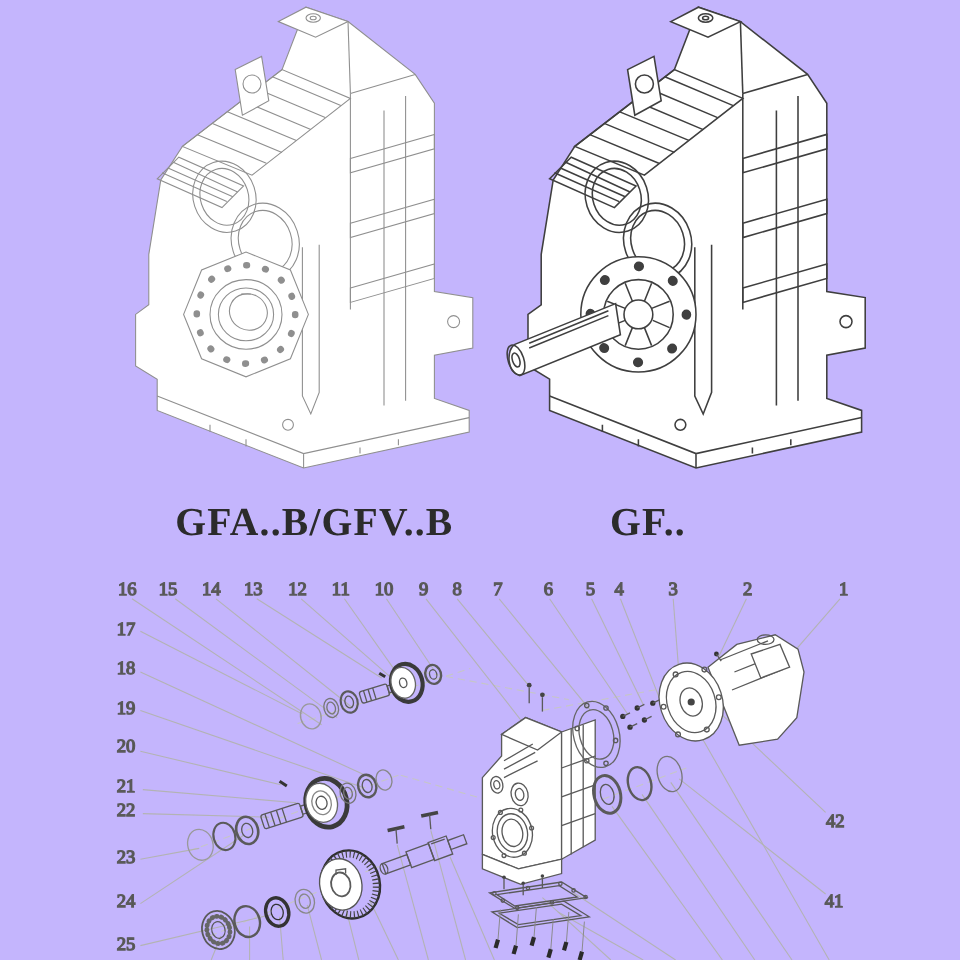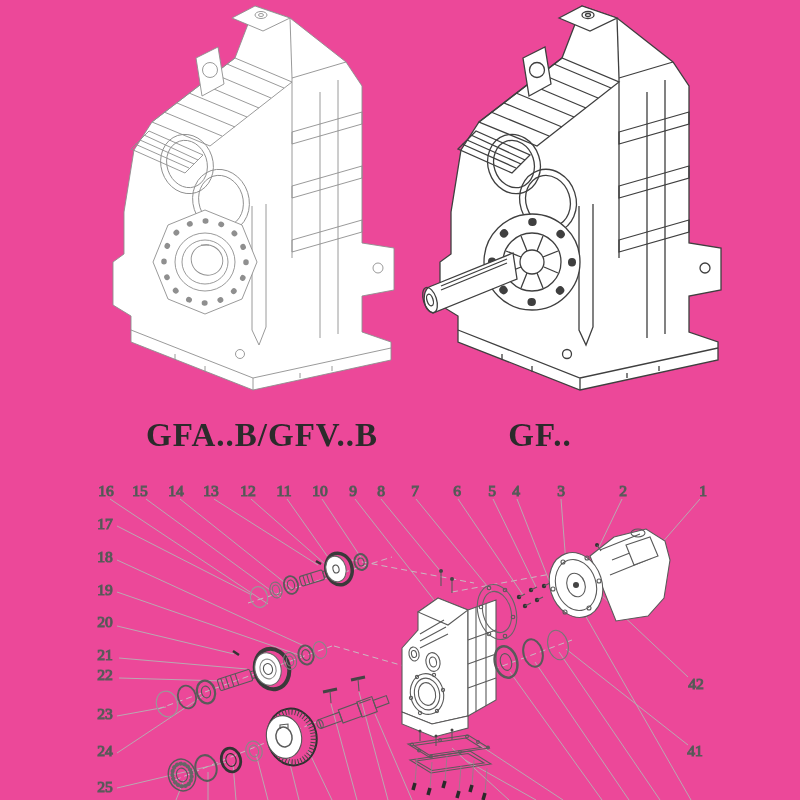--- a/index.html
+++ b/index.html
@@ -1,16 +1,16 @@
 <!DOCTYPE html>
 <html><head>
 <meta charset="utf-8">
 <style>
   html,body{margin:0;padding:0;background:#fff;}
-  .page{position:relative;width:800px;height:800px;background:#ec4899;overflow:hidden;
+  .page{position:relative;width:800px;height:800px;background:#c4b5fd;overflow:hidden;
         font-family:"Liberation Serif",serif;text-align:right;}
   svg{display:block;}
   .face{fill:#ffffff;}
   .ln{fill:none;}
   .draw-light{stroke:#8f8f8f;stroke-width:0.9;fill:none;}
   .draw-dark{stroke:#3f3f3f;stroke-width:1.3;fill:none;}
   .ex{stroke:#5a5a5a;fill:none;stroke-width:1.1;}
   .leader{stroke:#b3b3b3;stroke-width:0.9;fill:none;}
   .dash{stroke:#c6c6c6;stroke-width:0.9;stroke-dasharray:6 4;fill:none;}
   .co{font:15.5px "Liberation Serif",serif;fill:#4a4a4a;}

